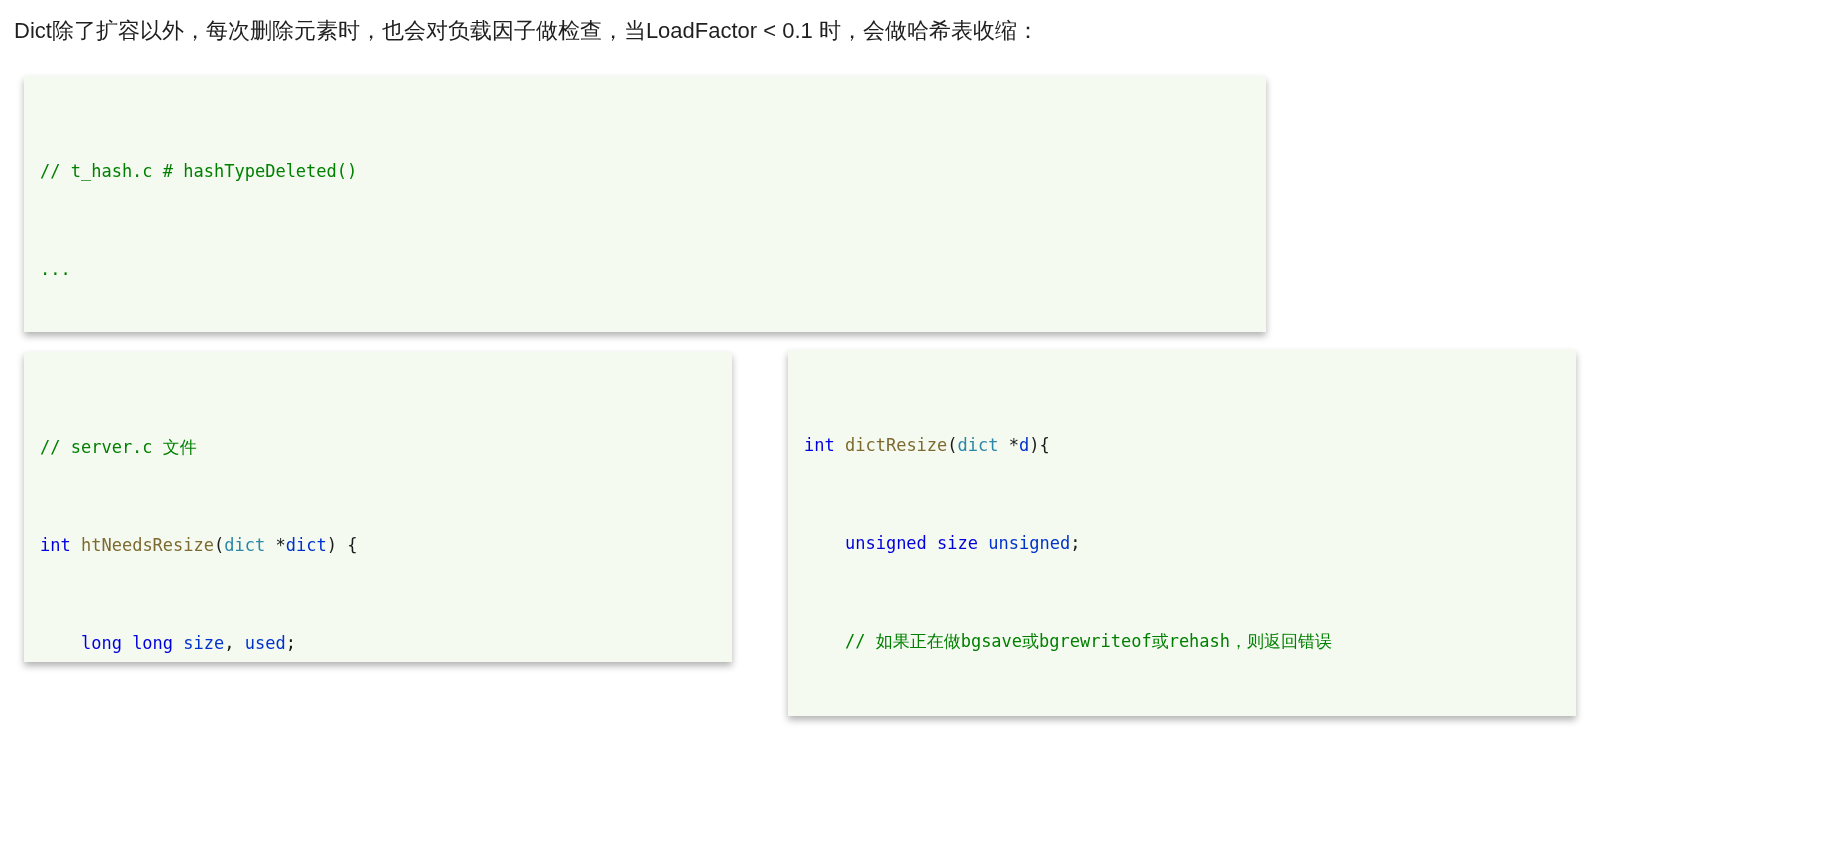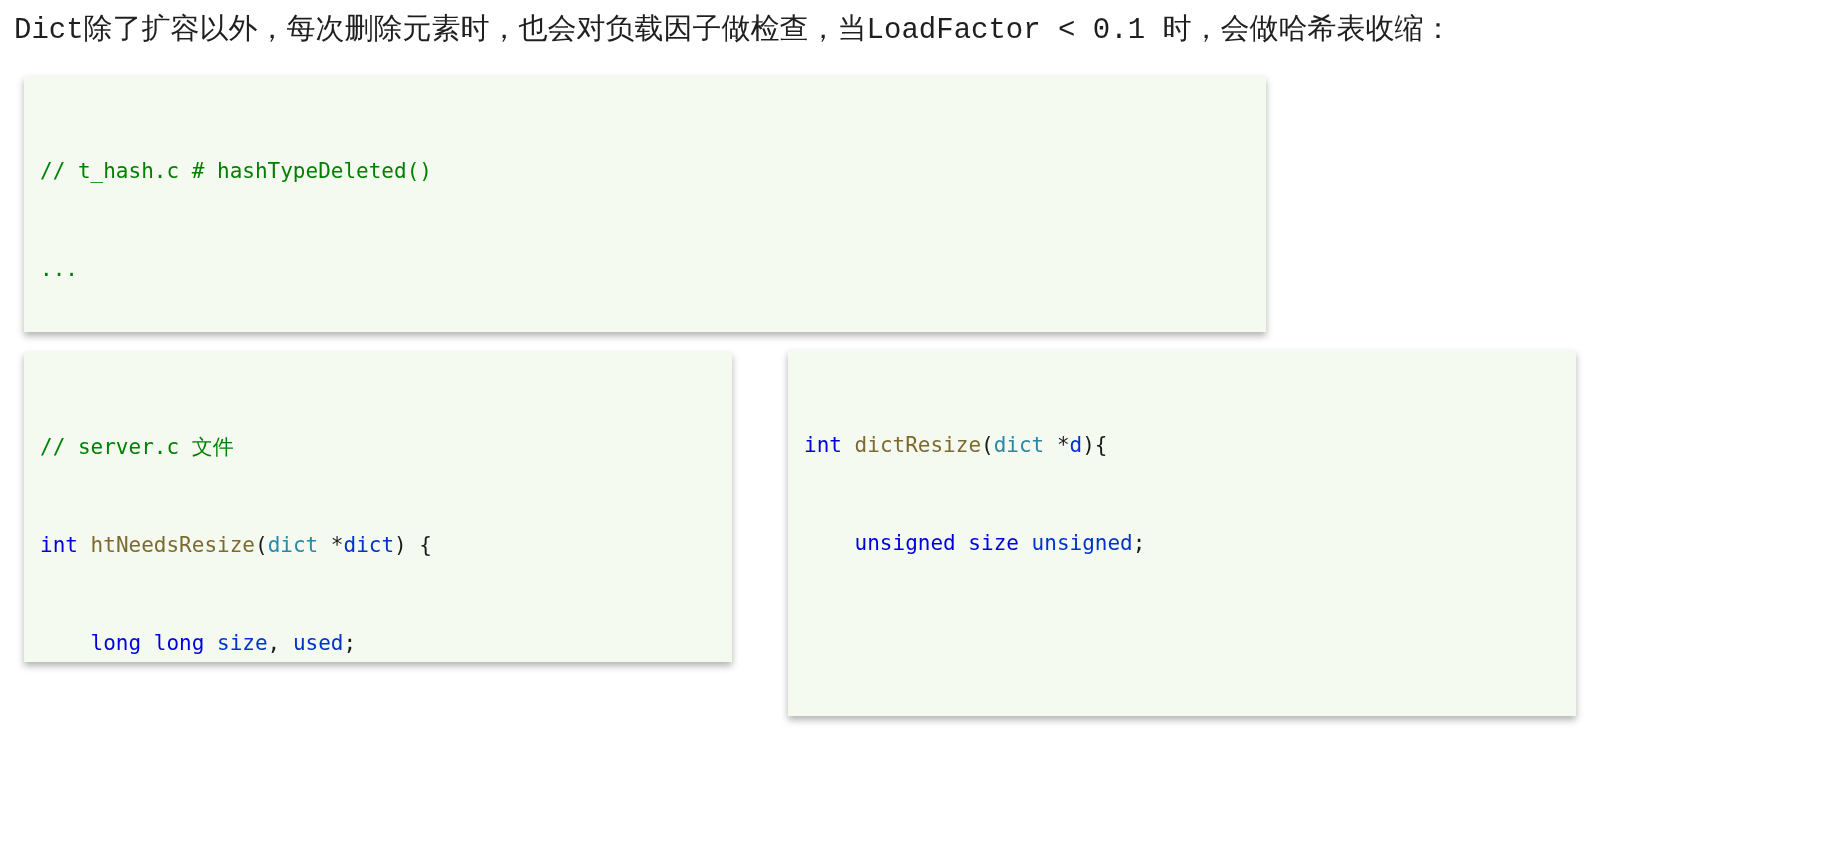--- a/index.html
+++ b/index.html
@@ -20,36 +20,36 @@
     position: relative;
     width: 1844px;
     height: 849px;
     box-sizing: border-box;
   }
 
   .heading {
     position: absolute;
     left: 14px;
     top: 8px;
-    font-family: Liberation Mono, monospace;
-    font-size: 29px;
+    font-family: Liberation Sans, sans-serif;
+    font-size: 22px;
     line-height: 46px;
     color: #1f1f1f;
     white-space: nowrap;
     letter-spacing: 0px;
   }
 
   .code-block {
     position: absolute;
     background: #f5faf1;
     box-shadow: 0 4px 7px rgba(0,0,0,0.30);
     box-sizing: border-box;
     padding: 14px 16px 12px 16px;
     font-family: "DejaVu Sans Mono", monospace;
-    font-size: 21px;
+    font-size: 17px;
     line-height: 32.6px;
     white-space: pre;
     overflow: hidden;
   }
 
   #block-top {
     left: 24px;
     top: 76px;
     width: 1242px;
     height: 256px;
@@ -108,20 +108,21 @@
     
     
     
     
     
   </div>
 
   <div class="code-block" id="block-right">
     <span class="ln"><span class="kt">int</span><span class="p"> </span><span class="fn">dictResize</span><span class="p">(</span><span class="ty">dict</span><span class="p"> *</span><span class="id">d</span><span class="p">){</span></span>
     <span class="ln"><span class="p">    </span><span class="kt">unsigned size</span><span class="p"> </span><span class="id">unsigned</span><span class="p">;</span></span>
+    <span class="ln"><span class="p">    </span><span class="c">// 如果正在做bgsave或bgrewriteof或rehash，则返回错误</span></span>
     
     
     
     
     
     
     
     
     
     

